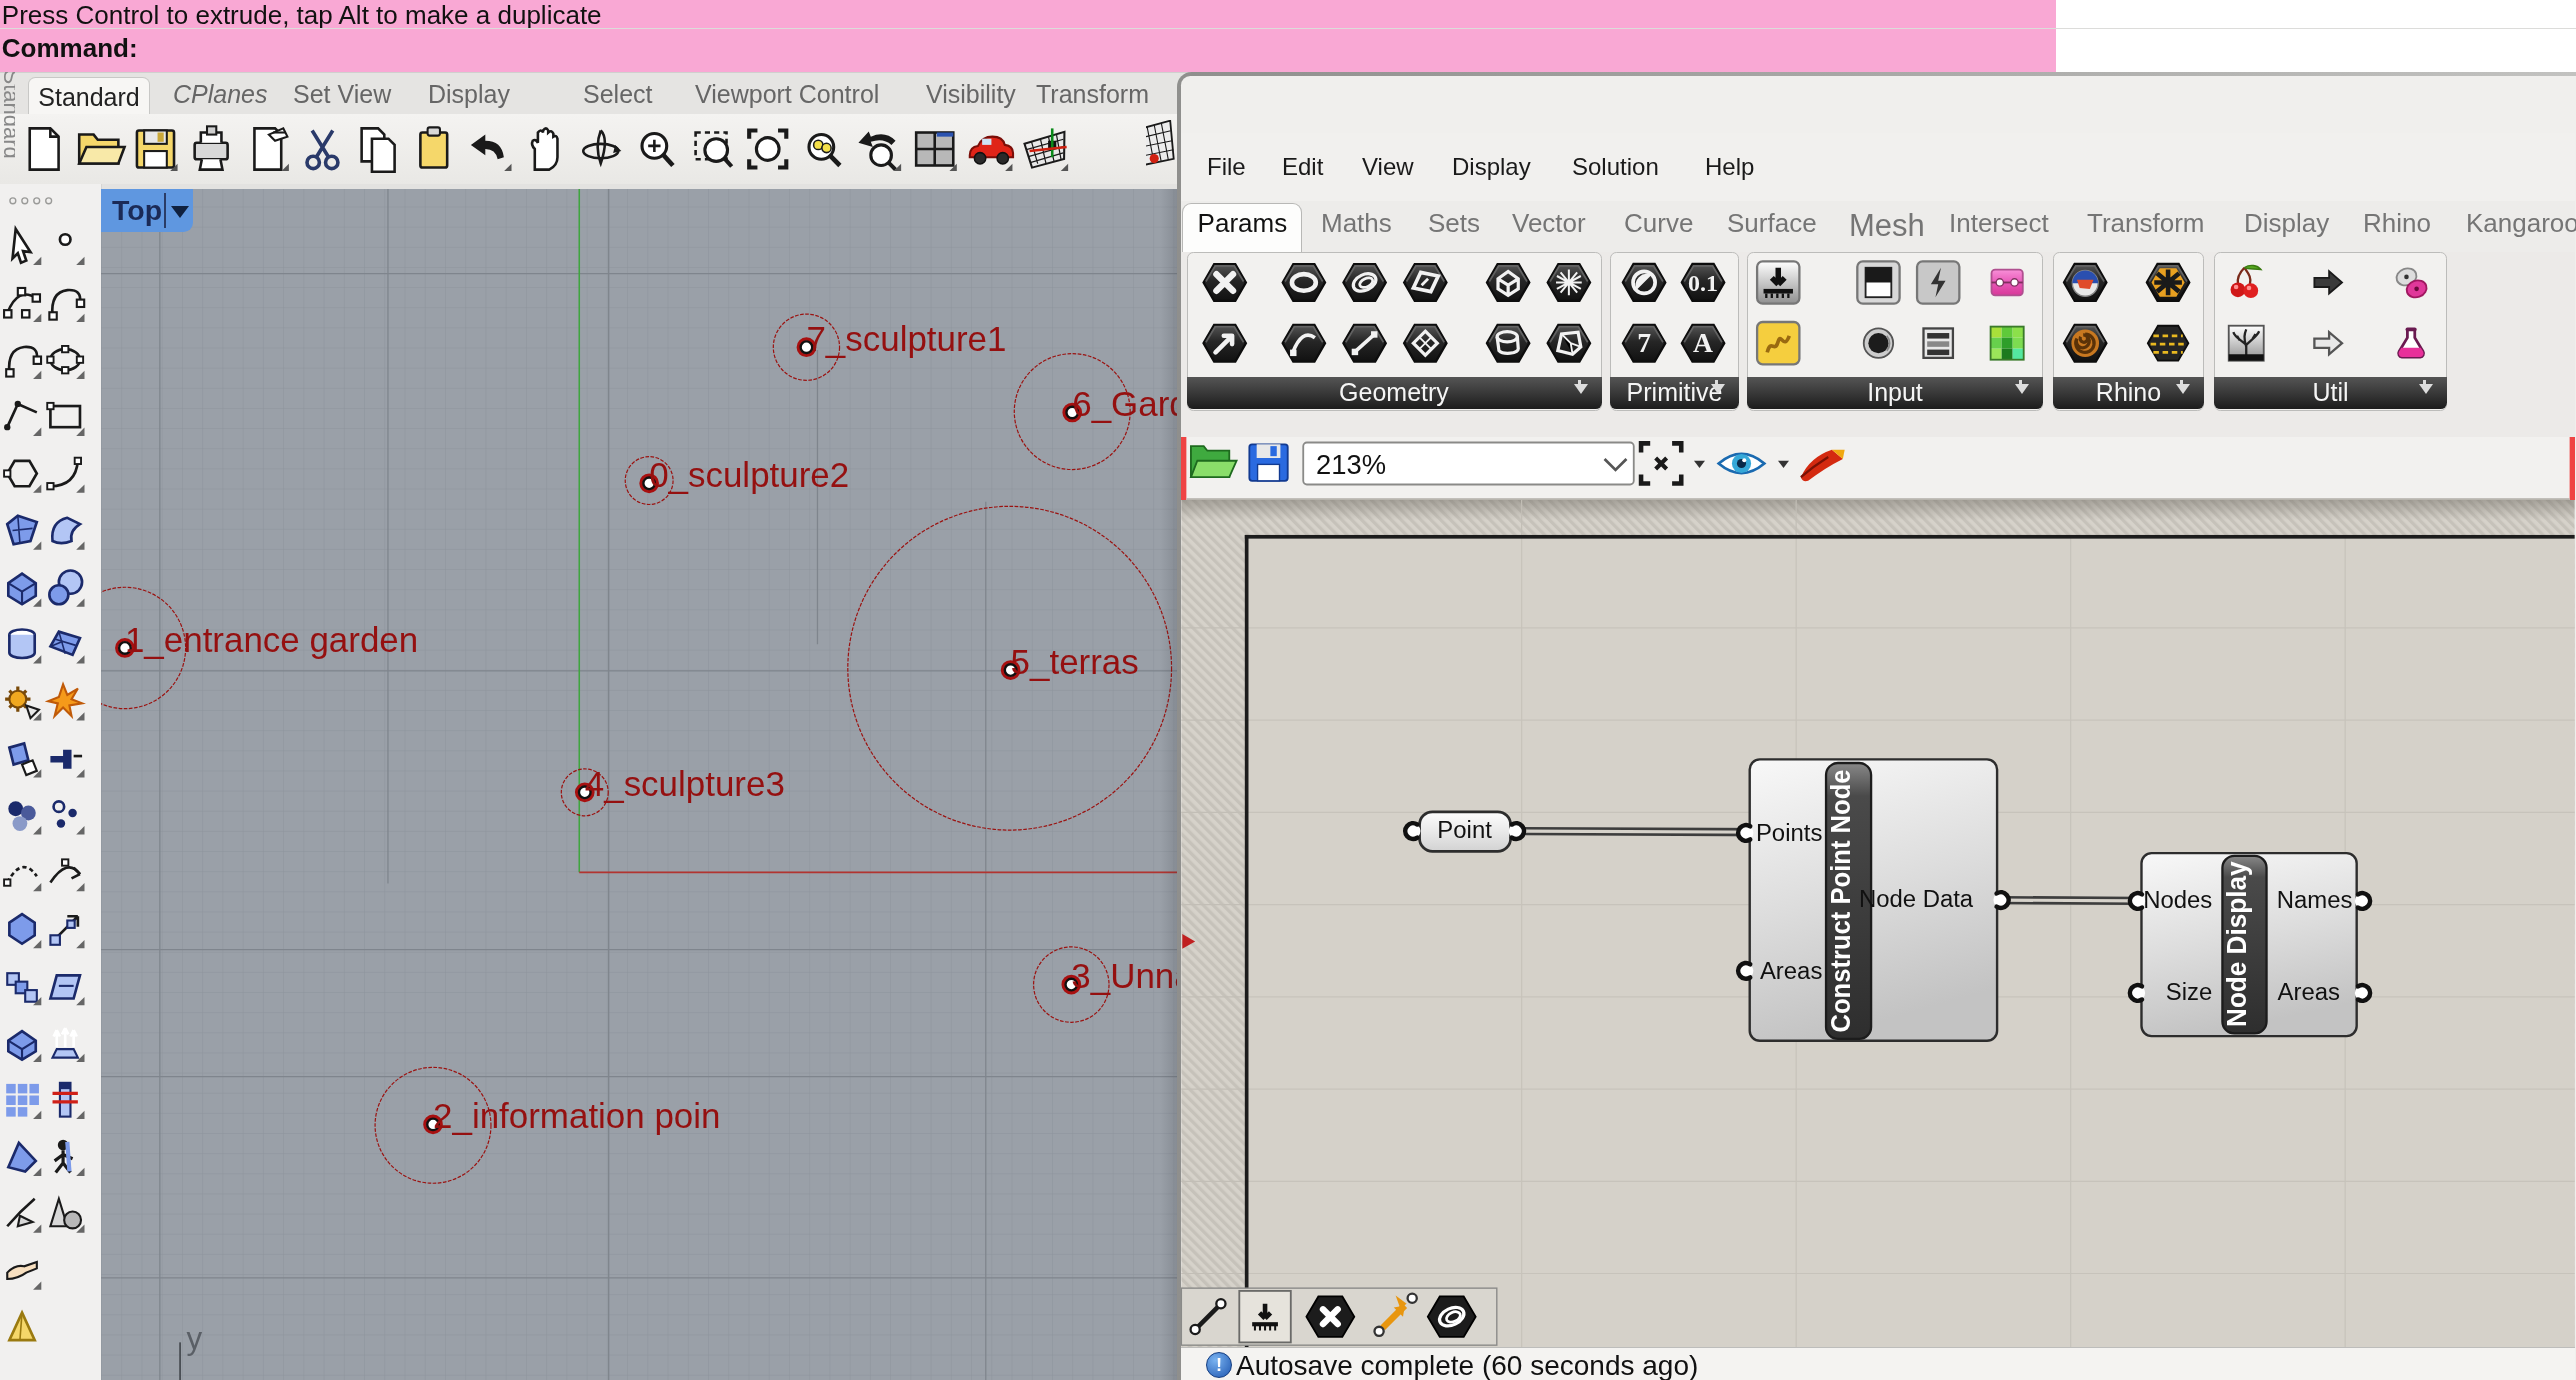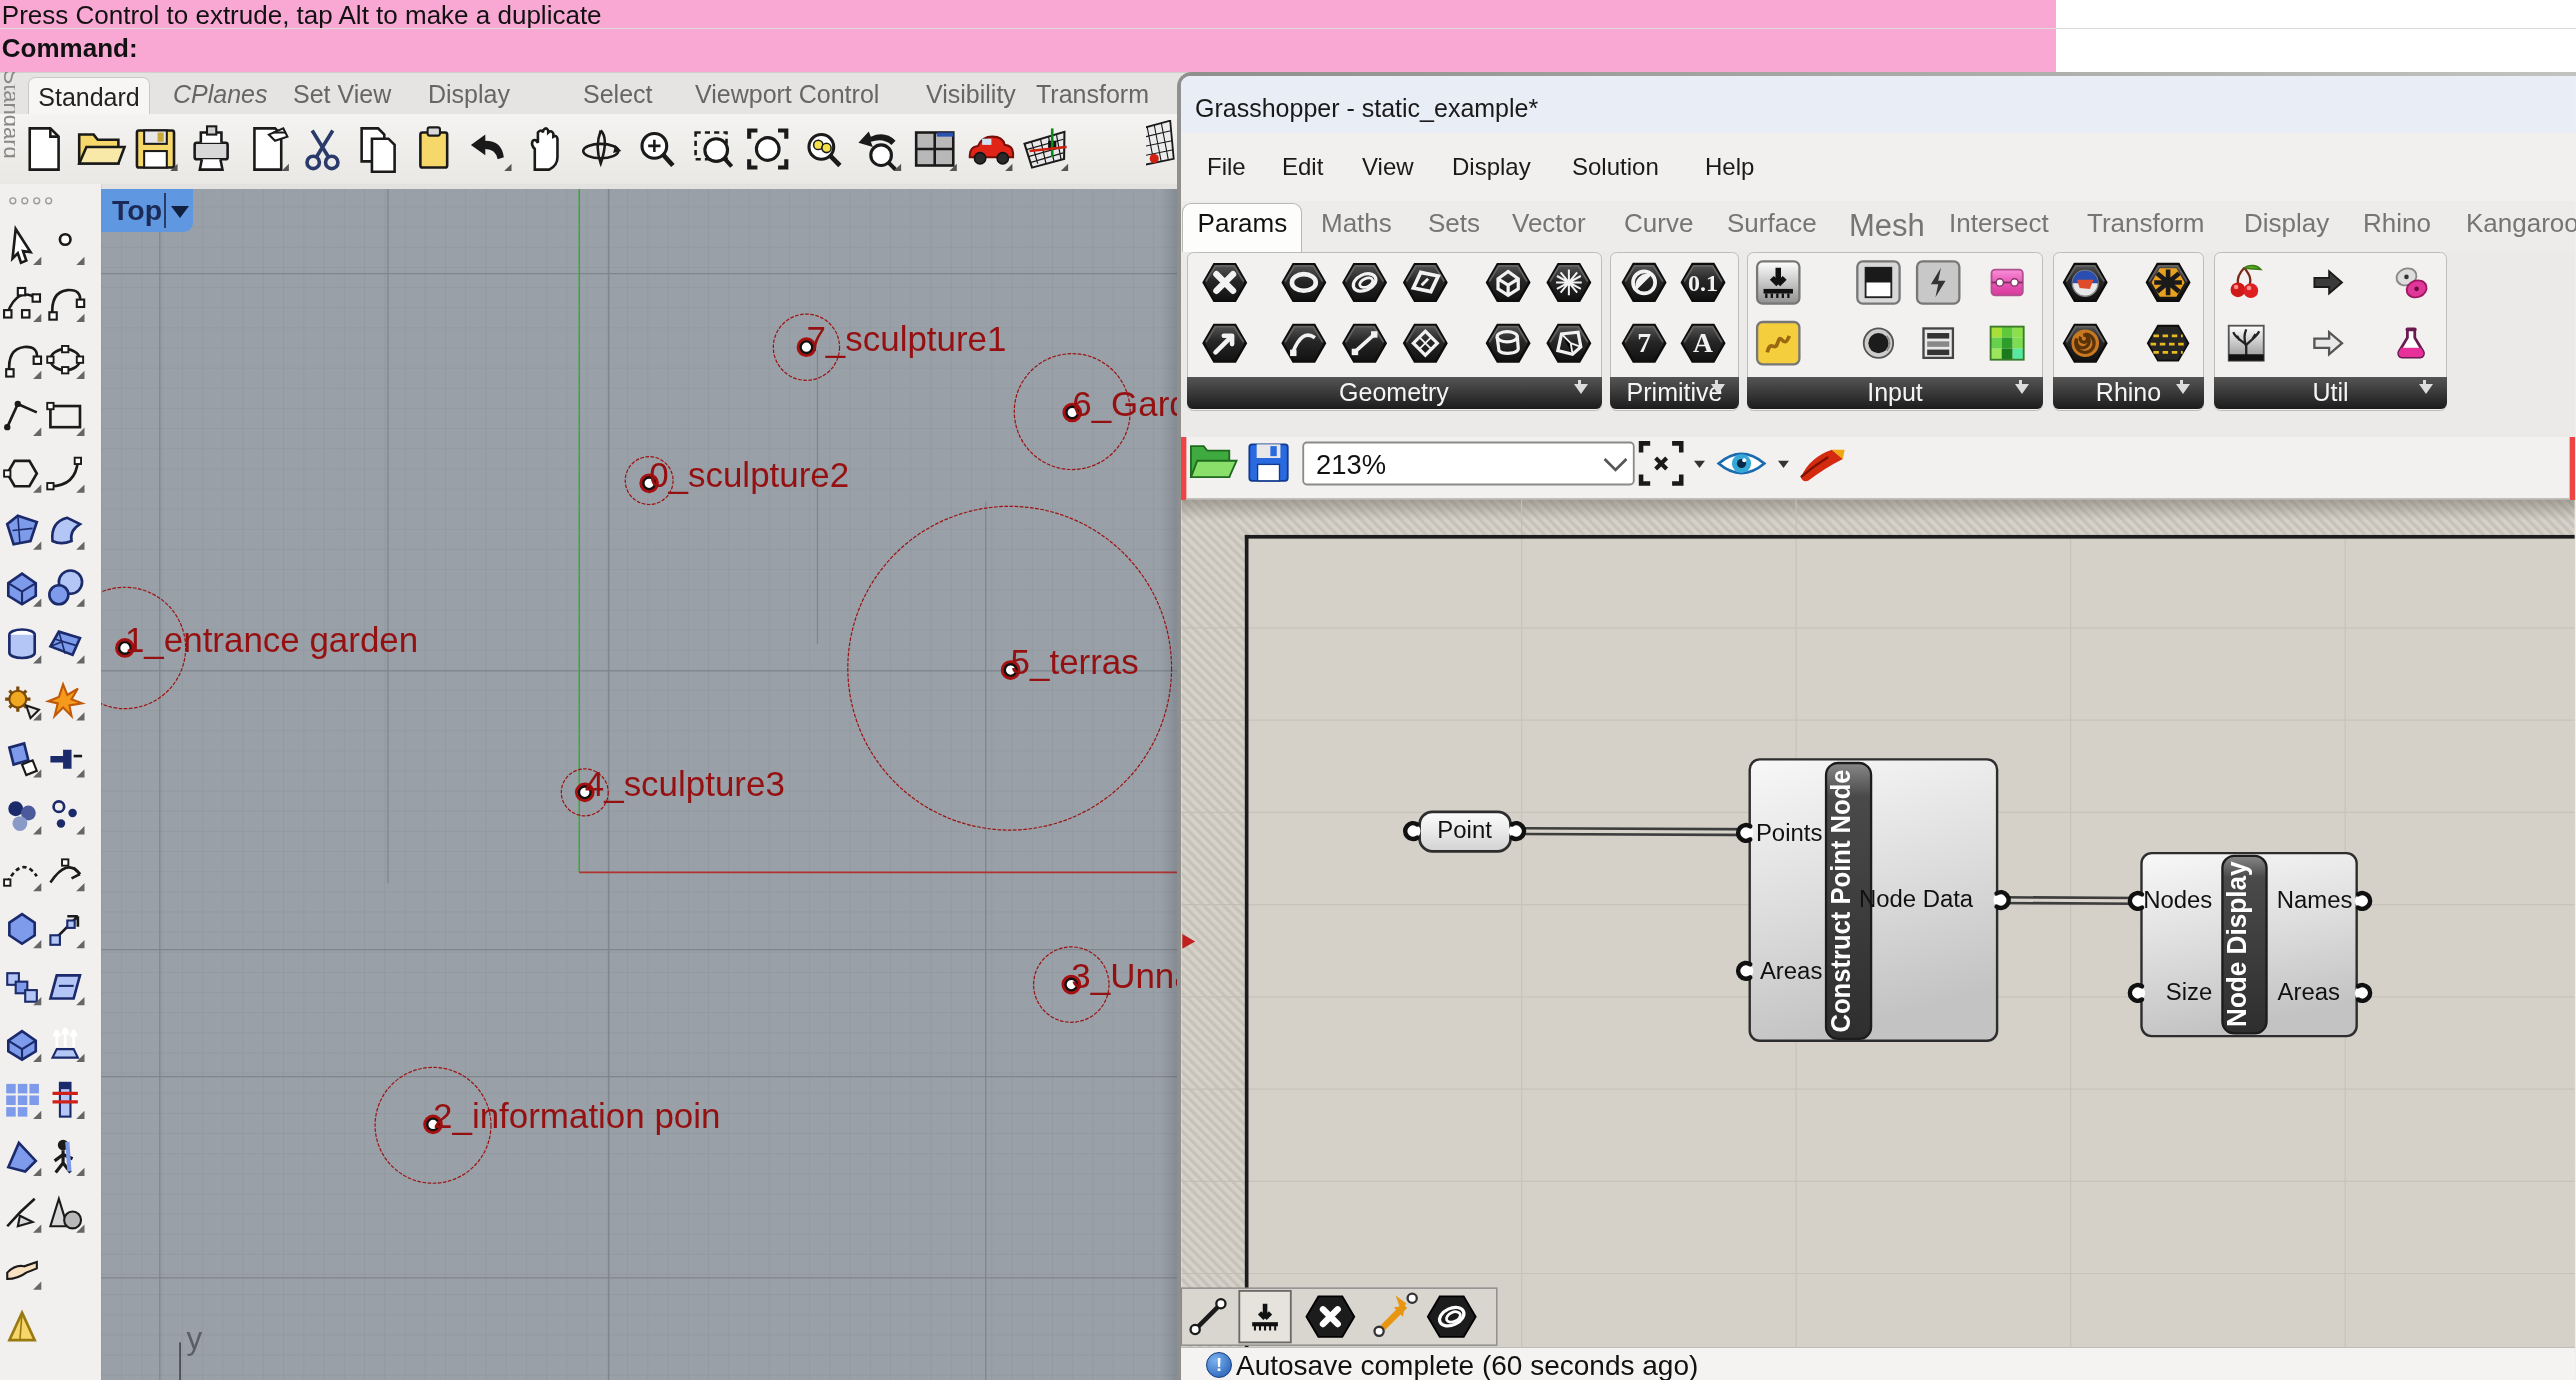--- a/index.html
+++ b/index.html
@@ -451,23 +451,20 @@
 
 <div class="abs" style="left:101px;top:189px;width:92px;height:43px;background:#5f97e0;border-radius:0 0 9.2px 0;">
   <div class="abs" style="left:11px;top:0;font-size:28.5px;font-weight:bold;color:#1b2a56;line-height:42px;">Top</div>
   <div class="abs" style="left:63px;top:3.7px;width:1.8px;height:35px;background:#2a3c66;"></div>
   <div class="abs" style="left:70px;top:16.6px;width:0;height:0;border-left:9.2px solid transparent;border-right:9.2px solid transparent;border-top:12px solid #10213f;"></div>
 </div>
 
 <div class="abs" style="left:1177px;top:72px;width:1399px;height:1309px;background:linear-gradient(90deg,#8f8f8d,#c2c2c0);border-radius:14.7px 0 0 0;"></div>
 <div class="abs" id="gh" style="left:1181px;top:76px;width:1395px;height:1305px;background:#f0efed;border-radius:9.2px 0 0 0;overflow:hidden;">
 
-  <div class="abs" style="left:0;top:0;width:1394px;height:57px;background:#e9edf5;">
-    <div class="abs" style="left:14px;top:18.4px;font-size:25px;color:#1a1a1a;">Grasshopper - static_example*</div>
-  </div>
 
   <div class="abs" style="left:0;top:57px;width:1394px;height:68px;background:#f1f0ee;">
     <div class="abs" style="left:26px;top:20px;font-size:24px;color:#1a1a1a;">File</div>
     <div class="abs" style="left:101px;top:20px;font-size:24px;color:#1a1a1a;">Edit</div>
     <div class="abs" style="left:181px;top:20px;font-size:24px;color:#1a1a1a;">View</div>
     <div class="abs" style="left:271px;top:20px;font-size:24px;color:#1a1a1a;">Display</div>
     <div class="abs" style="left:391px;top:20px;font-size:24px;color:#1a1a1a;">Solution</div>
     <div class="abs" style="left:524px;top:20px;font-size:24px;color:#1a1a1a;">Help</div>
   </div>
 

